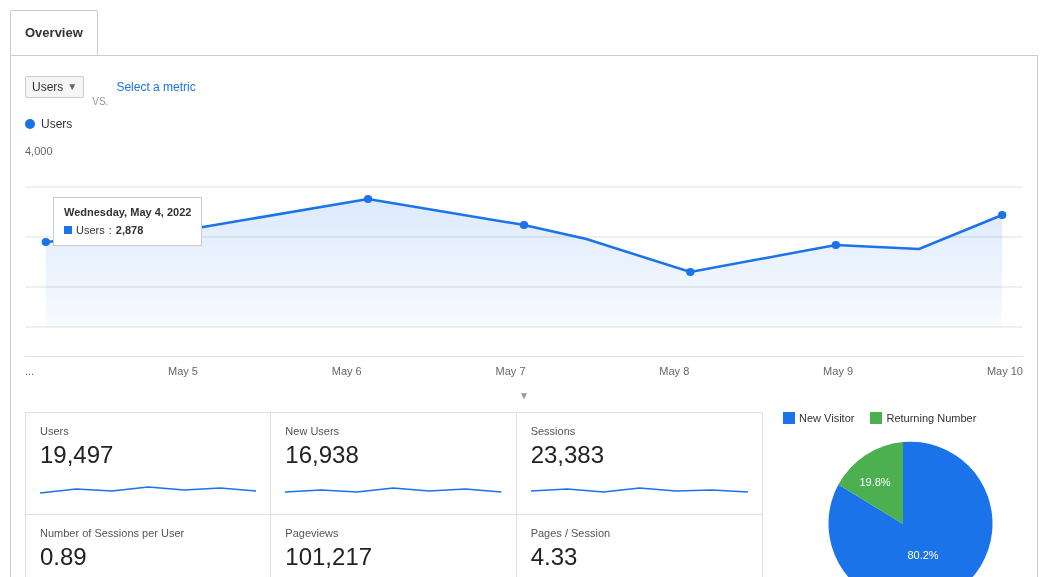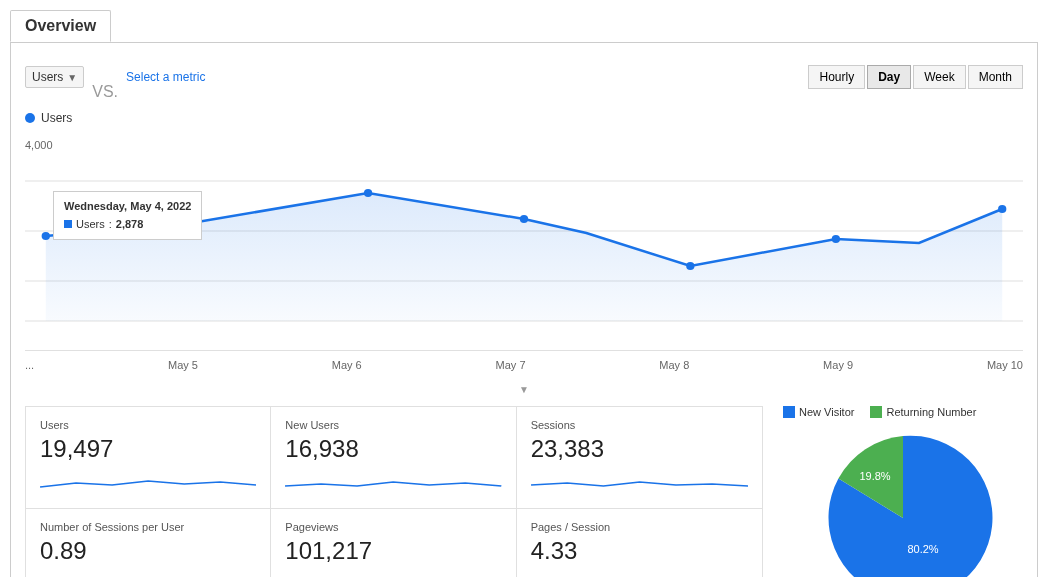--- a/index.html
+++ b/index.html
@@ -2,32 +2,32 @@
 <html><head>
   <meta charset="utf-8">
   <style>
     * { box-sizing: border-box; margin: 0; padding: 0; }
     body { font-family: Arial, sans-serif; background: #fff; color: #333; font-size: 13px; }
 
     .page-wrapper { padding: 10px; background: #fff; }
 
     
     .tab-bar { display: flex; border-bottom: 1px solid #ccc; margin-bottom: 0; }
-    .tab { padding: 6px 14px; border: 1px solid #ccc; border-bottom: none; background: #f1f1f1; cursor: pointer; font-size: 16px; border-radius: 2px 2px 0 0; margin-right: 2px; }
+    .tab { padding: 14px 14px; border: 1px solid #ccc; border-bottom: none; background: #f1f1f1; cursor: pointer; font-size: 13px; border-radius: 2px 2px 0 0; margin-right: 2px; }
     .tab.active { background: #fff; font-weight: bold; border-bottom: 1px solid #fff; }
 
     
     .main-container { border: 1px solid #ccc; border-top: none; padding: 10px 14px; }
 
     
     .controls-row { display: flex; align-items: center; justify-content: space-between; margin-bottom: 10px; }
     .left-controls { display: flex; align-items: center; gap: 8px; }
     .metric-selector { display: flex; align-items: center; background: #f5f5f5; border: 1px solid #ccc; border-radius: 2px; padding: 3px 6px; cursor: pointer; font-size: 12px; gap: 4px; }
     .metric-selector .arrow { font-size: 10px; color: #666; }
-    .vs-label { color: #999; font-size: 16px; margin-top: 30px; }
+    .vs-label { color: #999; font-size: 10px; margin-top: 30px; }
     .select-metric { color: #1a73e8; font-size: 12px; cursor: pointer; }
     .time-buttons { display: flex; gap: 2px; }
     .time-btn { padding: 4px 10px; border: 1px solid #ccc; background: #f5f5f5; cursor: pointer; font-size: 12px; }
     .time-btn.active { background: #e8e8e8; font-weight: bold; border-color: #aaa; }
 
     
     .chart-container { position: relative; width: 100%; height: 220px; border-bottom: 1px solid #e0e0e0; margin-bottom: 4px; }
     .chart-legend { display: flex; align-items: center; gap: 6px; margin-bottom: 6px; font-size: 12px; }
     .legend-dot { width: 10px; height: 10px; border-radius: 50%; background: #1a73e8; display: inline-block; }
 
@@ -73,26 +73,20 @@
   <div class="main-container">
 
     <div class="controls-row">
       <div class="left-controls">
         <div class="metric-selector">
           <span>Users</span>
           <span class="arrow">▼</span>
         </div>
         <span class="vs-label">VS.</span>
         <span class="select-metric">Select a metric</span>
-      </div>
-      <div class="time-buttons">
-        <button class="time-btn">Hourly</button>
-        <button class="time-btn active">Day</button>
-        <button class="time-btn">Week</button>
-        <button class="time-btn">Month</button>
       </div>
     </div>
 
     <div class="chart-legend">
       <span class="legend-dot"></span>
       <span>Users</span>
     </div>
 
     <div class="chart-container">
       <div style="position:absolute; left:0; top:8px; font-size:11px; color:#666;">4,000</div>

